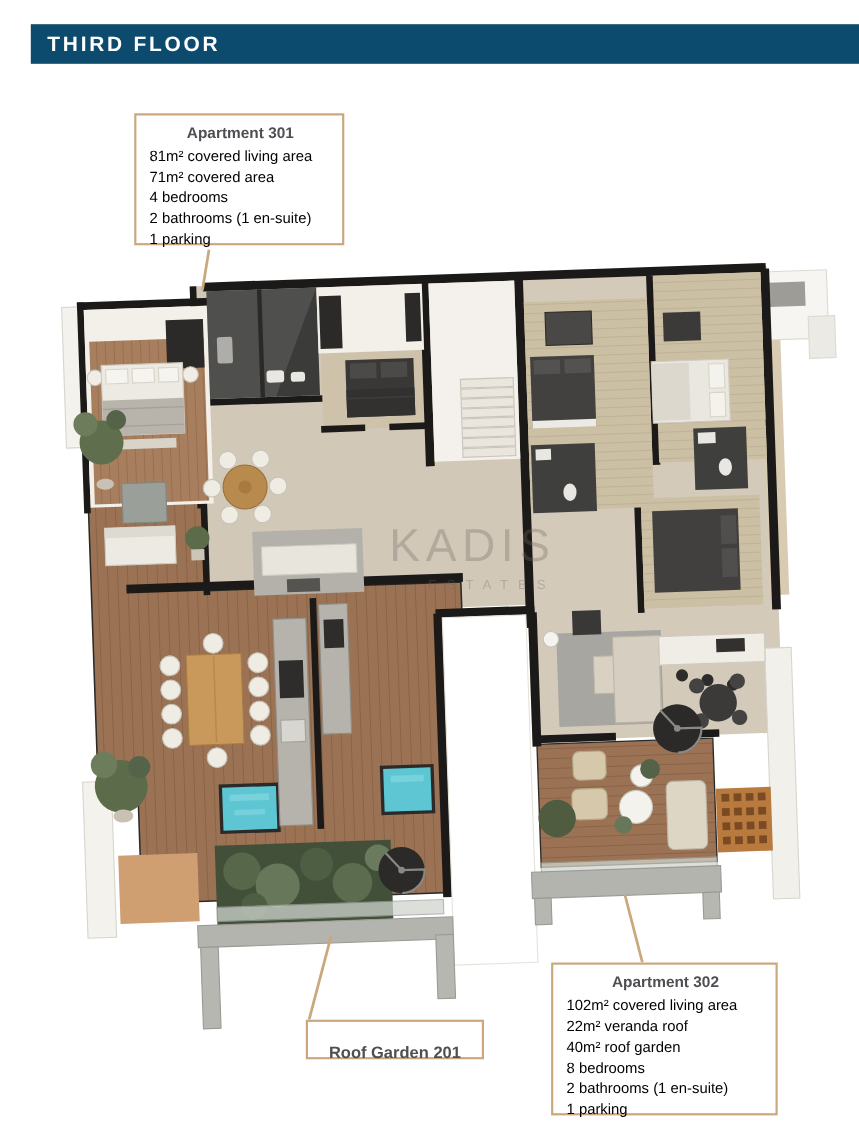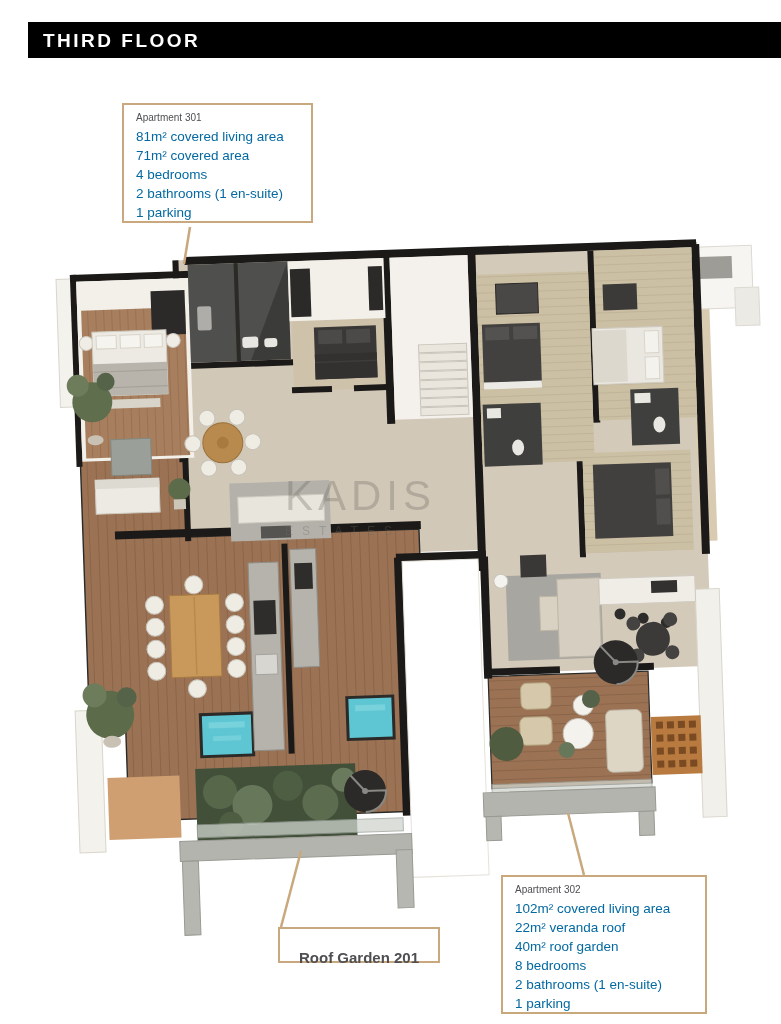--- a/index.html
+++ b/index.html
@@ -1,30 +1,30 @@
 <!DOCTYPE html>
 <html><head>
 <meta charset="utf-8">
 <style>
   html,body{margin:0;padding:0;background:#fff;}
   .page{position:relative;width:781px;height:1024px;background:#fff;overflow:hidden;
         font-family:"Liberation Sans",sans-serif;}
   .header-bar{position:absolute;left:28px;top:22px;width:753px;height:36px;
-        background:#000000;color:#fff;font-weight:bold;font-size:19px;
+        background:#0c4a6e;color:#fff;font-weight:bold;font-size:19px;
         letter-spacing:2.5px;line-height:37px;padding-left:15px;box-sizing:border-box;}
   .plan-svg{position:absolute;left:0;top:0;width:781px;height:1024px;}
   .leader-svg{position:absolute;left:0;top:0;width:781px;height:1024px;pointer-events:none;}
-  .watermark{position:absolute;left:285px;top:472px;width:220px;text-align:left;
+  .watermark{position:absolute;left:285px;top:472px;width:220px;text-align:right;
         color:#6f6a60;opacity:.32;pointer-events:none;}
   .watermark .w1{font-size:42px;letter-spacing:5px;}
   .watermark .w2{font-size:12px;letter-spacing:9px;margin-top:4px;}
   .callout{position:absolute;background:#fff;border:2px solid #C9A87E;
         box-sizing:border-box;padding:7px 10px 5px 12px;}
-  .callout .t{font-size:10px;font-weight:normal;color:#4E4F52;margin-bottom:4px;}
-  .callout .l{font-size:13.5px;color:#0369a1;line-height:19px;white-space:nowrap;}
+  .callout .t{font-size:14px;font-weight:bold;color:#4E4F52;margin-bottom:4px;text-align:center;}
+  .callout .l{font-size:13.5px;color:#000000;line-height:19px;white-space:nowrap;}
   .callout-301{left:122px;top:103px;width:191px;height:120px;}
   .callout-302{left:501px;top:875px;width:206px;height:139px;}
   .label-roof{left:278px;top:927px;width:162px;height:36px;text-align:center;
         padding:13px;font-size:15px;font-weight:bold;color:#4E4F52;line-height:32px;}
 </style>
 </head>
 <body>
 
 <div class="page">
 

